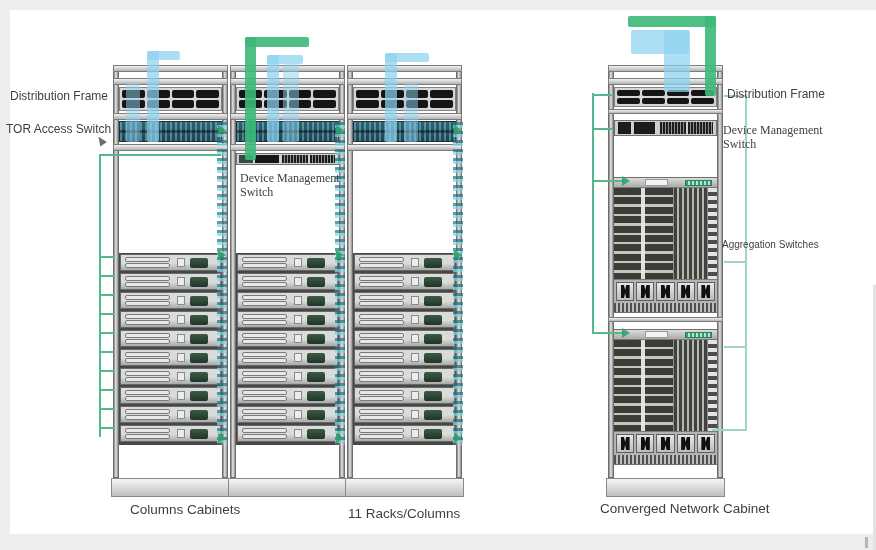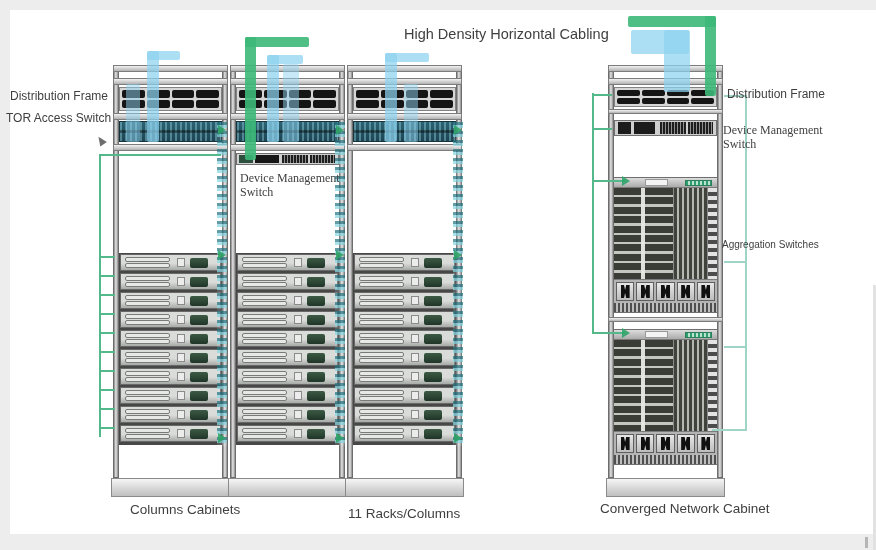--- a/index.html
+++ b/index.html
@@ -456,23 +456,22 @@
   <div class="line" style="left:592px;top:332px;width:32px;height:2px"></div>
   <div class="garrow" style="left:622px;top:176px"></div>
   <div class="garrow" style="left:622px;top:328px"></div>
 
   <div class="tealline" style="left:745px;top:95px;width:2px;height:336px"></div>
   <div class="tealline" style="left:724px;top:95px;width:22px;height:2px"></div>
   <div class="tealline" style="left:724px;top:261px;width:22px;height:2px"></div>
   <div class="tealline" style="left:724px;top:346px;width:22px;height:2px"></div>
   <div class="tealline" style="left:712px;top:429px;width:34px;height:2px"></div>
 
-  <div class="lbl title" style="left:404px;top:26px">High Density Horizontal Cabling</div>
   <div class="lbl" style="left:10px;top:89px">Distribution Frame</div>
-  <div class="lbl" style="left:6px;top:111px">TOR Access Switch</div>
+  <div class="lbl" style="left:6px;top:122px">TOR Access Switch</div>
   <div class="lbl wrap" style="left:240px;top:171px;width:112px">Device Management Switch</div>
   <div class="lbl" style="left:727px;top:87px">Distribution Frame</div>
   <div class="lbl wrap" style="left:723px;top:123px;width:118px">Device Management Switch</div>
   <div class="lbl" style="left:722px;top:239px;font-size:10px">Aggregation Switches</div>
   <div class="lbl cap" style="left:130px;top:502px">Columns Cabinets</div>
   <div class="lbl cap" style="left:348px;top:506px">11 Racks/Columns</div>
   <div class="lbl cap" style="left:600px;top:501px">Converged Network Cabinet</div>
   <div class="cursor" style="left:97px;top:136px"></div>
 <div class="line" style="left: 99px; top: 256px; width: 16px; height: 2px;"></div>
     <div class="line" style="left: 99px; top: 275px; width: 16px; height: 2px;"></div>

